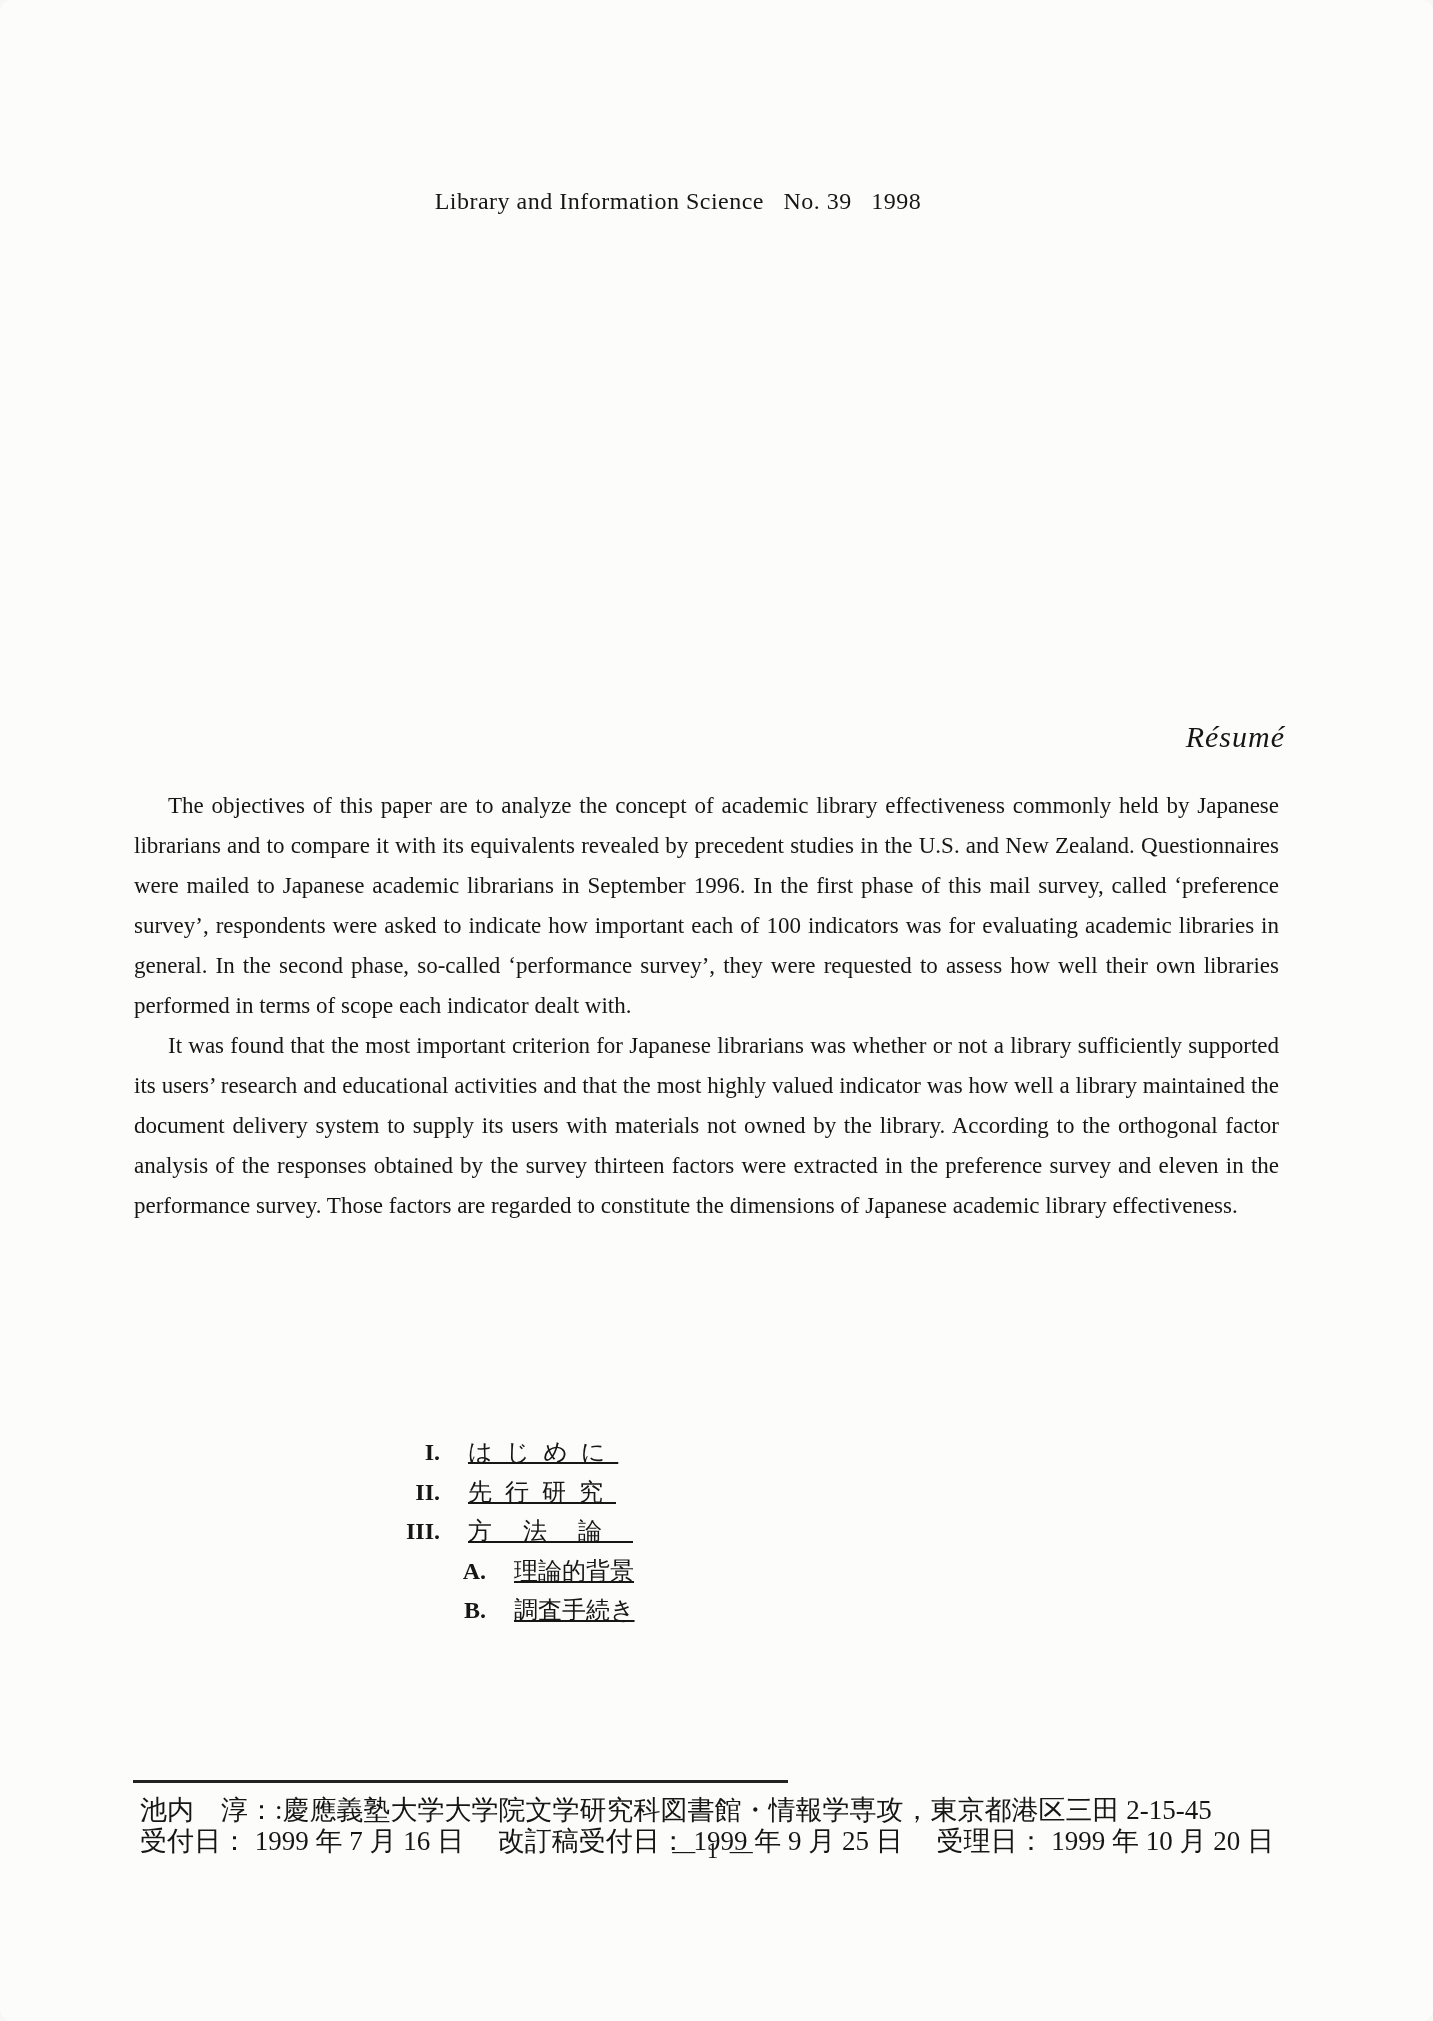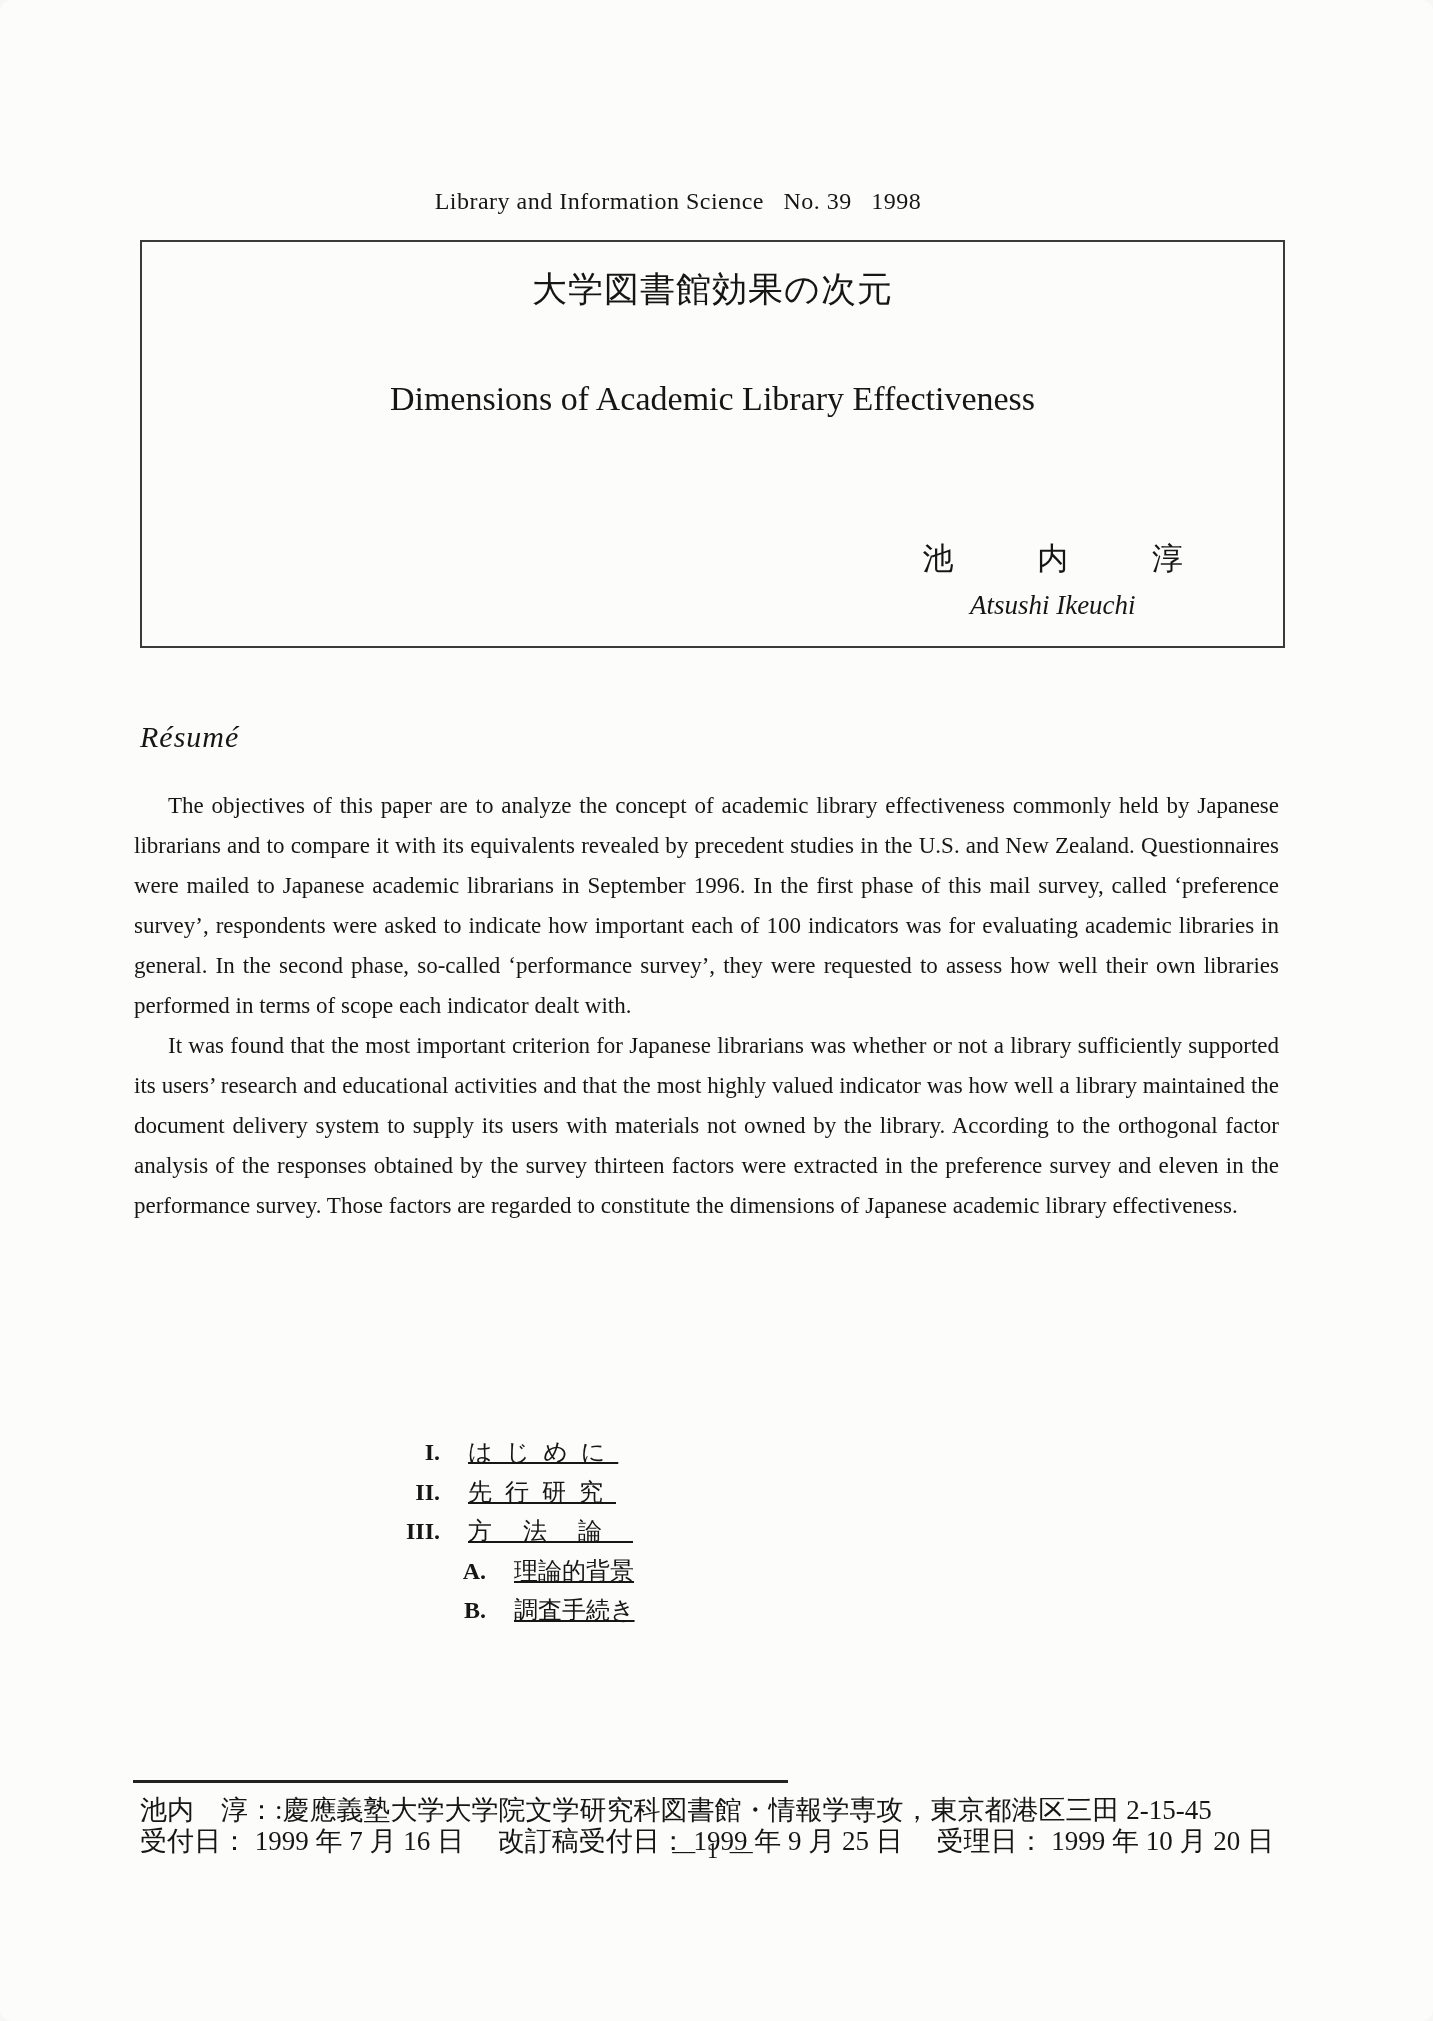--- a/index.html
+++ b/index.html
@@ -54,21 +54,21 @@
     padding-left: 38px; 
   }
   .author-en {
     margin-top: 10px;
     font-size: 27px;
     font-style: italic;
   }
   .resume-heading {
     position: absolute;
     top: 720px; left: 140px; width: 1145px;
-    text-align: left;
+    text-align: right;
     font-size: 30px;
     font-style: italic;
     font-weight: 500;
     letter-spacing: 1px;
   }
   .abstract {
     position: absolute;
     top: 786px; left: 134px; width: 1145px;
     font-size: 23px;
     line-height: 40px;
@@ -118,28 +118,20 @@
     white-space: pre;
   }
 </style>
 </head>
 <body>
 
 <div class="page">
 
   <div class="journal-header">Library and Information Science   No. 39   1998</div>
 
-  <div class="title-box">
-    <div class="title-ja">大学図書館効果の次元</div>
-    <div class="title-en">Dimensions of Academic Library Effectiveness</div>
-    <div class="authors">
-      <div class="author-ja">池 内 淳</div>
-      <div class="author-en">Atsushi Ikeuchi</div>
-    </div>
-  </div>
 
   <div class="resume-heading">Résumé</div>
 
   <div class="abstract">
     <p>The objectives of this paper are to analyze the concept of academic library effectiveness commonly held by Japanese librarians and to compare it with its equivalents revealed by precedent studies in the U.S. and New Zealand.  Questionnaires were mailed to Japanese academic librarians in September 1996.  In the first phase of this mail survey, called ‘preference survey’, respondents were asked to indicate how important each of 100 indicators was for evaluating academic libraries in general.  In the second phase, so-called ‘performance survey’, they were requested to assess how well their own libraries performed in terms of scope each indicator dealt with.</p>
     <p>It was found that the most important criterion for Japanese librarians was whether or not a library sufficiently supported its users’ research and educational activities and that the most highly valued indicator was how well a library maintained the document delivery system to supply its users with materials not owned by the library.  According to the orthogonal factor analysis of the responses obtained by the survey thirteen factors were extracted in the preference survey and eleven in the performance survey.  Those factors are regarded to constitute the dimensions of Japanese academic library effectiveness.</p>
   </div>
 
   <div class="toc">
     <div class="toc-row">

